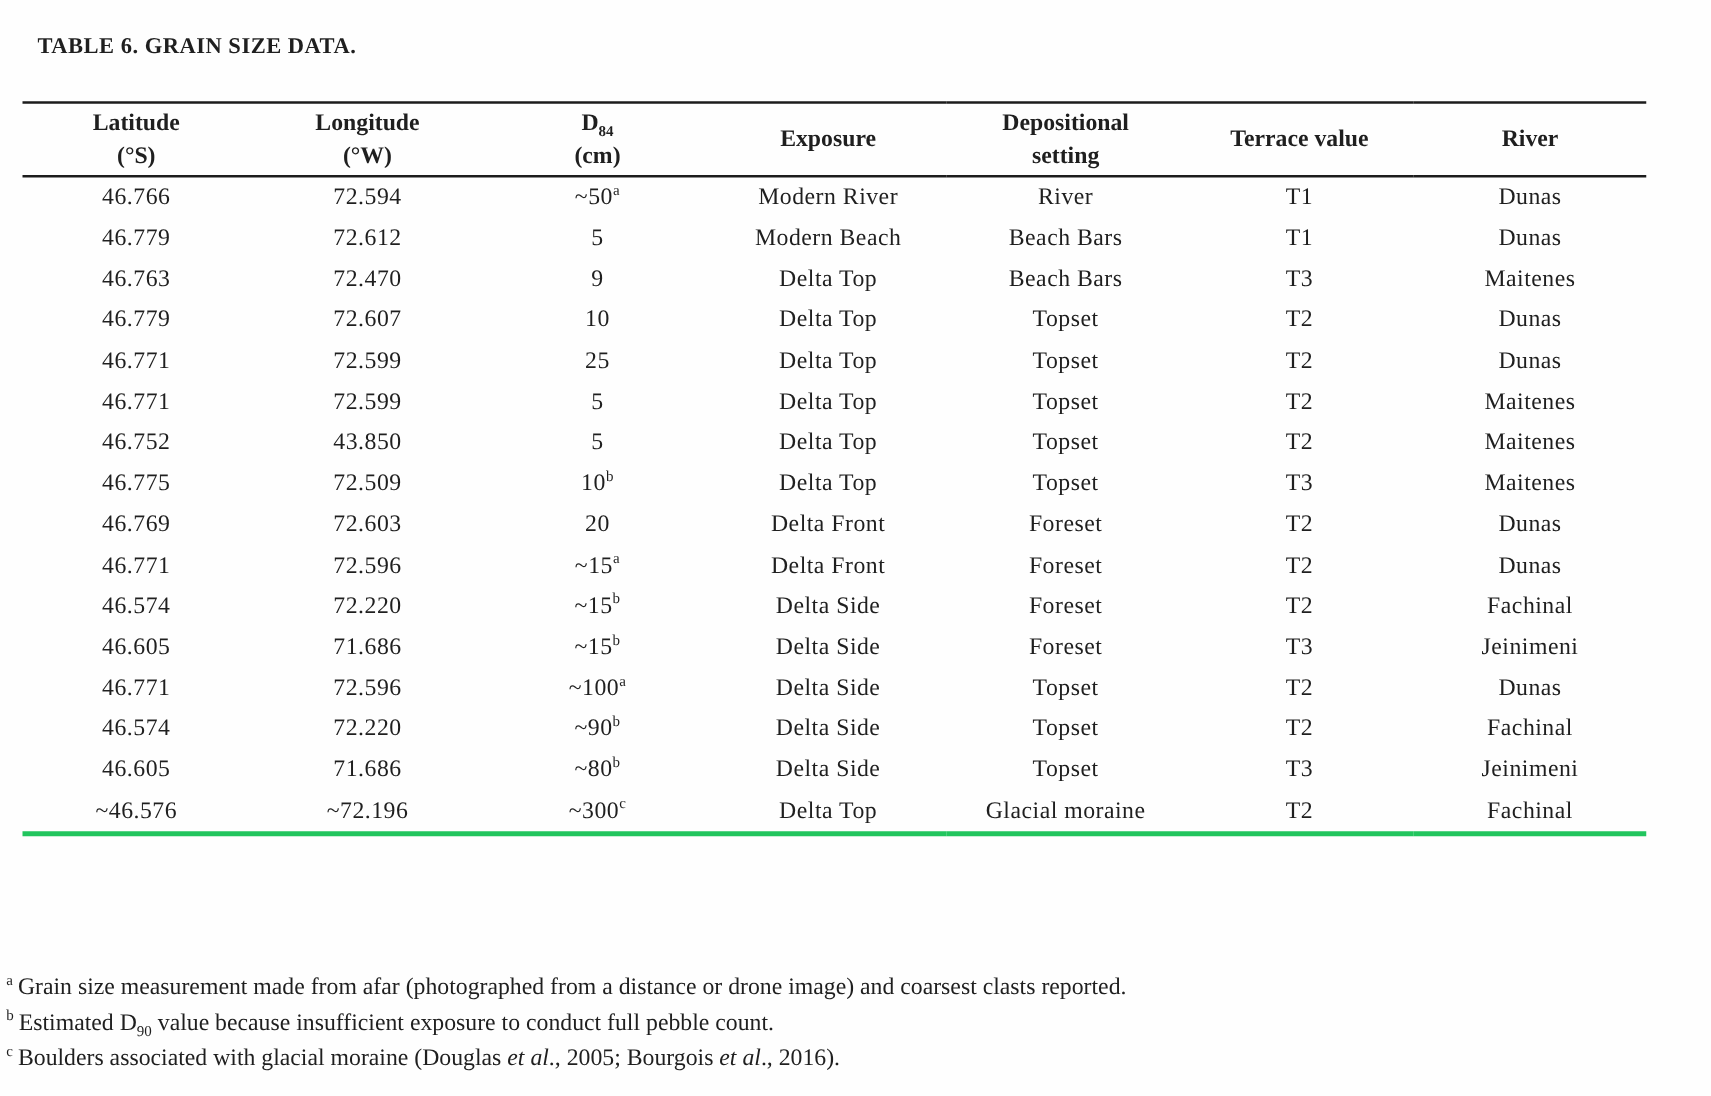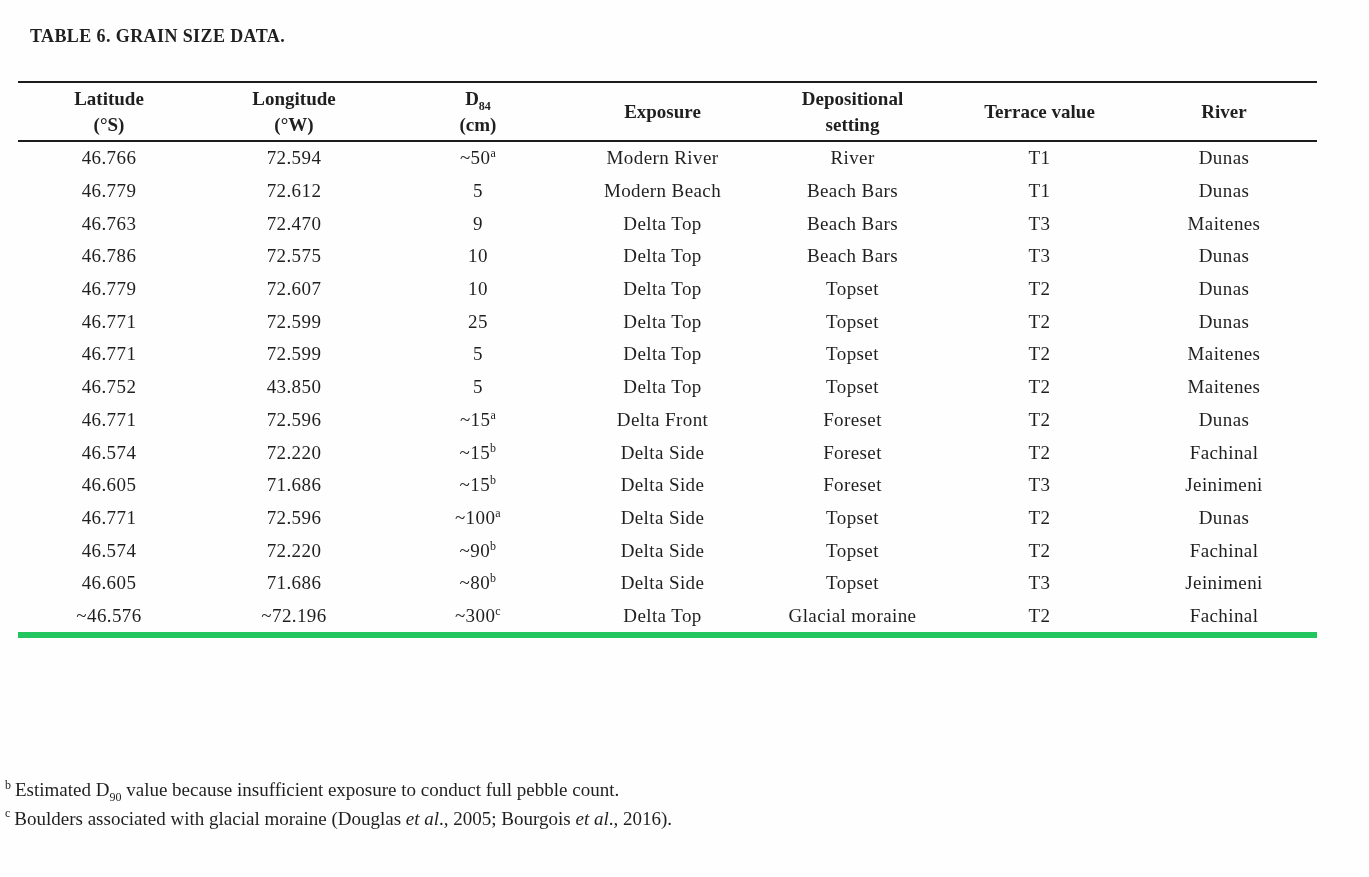--- a/index.html
+++ b/index.html
@@ -25,21 +25,21 @@
     letter-spacing: 0.4px;
   }
   table.grain {
     position: absolute;
     top: 81px;
     left: 18px;
     width: 1299px;
     border-collapse: collapse;
     table-layout: fixed;
     border-top: 2px solid #1c1c1c;
-    border-bottom: 6px solid #22c55e;
+    border-bottom: 4px solid #22c55e;
   }
   table.grain thead th {
     border-bottom: 2px solid #1c1c1c;
     font-weight: bold;
     font-size: 19px;
     line-height: 26px;
     height: 57px;
     vertical-align: middle;
     text-align: center;
     padding: 0;
@@ -145,29 +145,20 @@
         <tr>
           <td>46.763</td>
           <td>72.470</td>
           <td>9</td>
           <td>Delta Top</td>
           <td>Beach Bars</td>
           <td>T3</td>
           <td>Maitenes</td>
         </tr>
         <tr>
-          <td>46.786</td>
-          <td>72.575</td>
-          <td>10</td>
-          <td>Delta Top</td>
-          <td>Beach Bars</td>
-          <td>T3</td>
-          <td>Dunas</td>
-        </tr>
-        <tr>
           <td>46.779</td>
           <td>72.607</td>
           <td>10</td>
           <td>Delta Top</td>
           <td>Topset</td>
           <td>T2</td>
           <td>Dunas</td>
         </tr>
         <tr>
           <td>46.771</td>
@@ -190,20 +181,38 @@
         <tr>
           <td>46.752</td>
           <td>43.850</td>
           <td>5</td>
           <td>Delta Top</td>
           <td>Topset</td>
           <td>T2</td>
           <td>Maitenes</td>
         </tr>
         <tr>
+          <td>46.775</td>
+          <td>72.509</td>
+          <td>10<sup>b</sup></td>
+          <td>Delta Top</td>
+          <td>Topset</td>
+          <td>T3</td>
+          <td>Maitenes</td>
+        </tr>
+        <tr>
+          <td>46.769</td>
+          <td>72.603</td>
+          <td>20</td>
+          <td>Delta Front</td>
+          <td>Foreset</td>
+          <td>T2</td>
+          <td>Dunas</td>
+        </tr>
+        <tr>
           <td>46.771</td>
           <td>72.596</td>
           <td>~15<sup>a</sup></td>
           <td>Delta Front</td>
           <td>Foreset</td>
           <td>T2</td>
           <td>Dunas</td>
         </tr>
         <tr>
           <td>46.574</td>
@@ -256,17 +265,18 @@
           <td>~300<sup>c</sup></td>
           <td>Delta Top</td>
           <td>Glacial moraine</td>
           <td>T2</td>
           <td>Fachinal</td>
         </tr>
       </tbody>
   </table>
 
   <div class="footnotes" id="footnotes">
+      <div class="footnote"><sup class="fn-marker">a</sup>Grain size measurement made from afar (photographed from a distance or drone image) and coarsest clasts reported.</div>
       <div class="footnote"><sup class="fn-marker">b</sup>Estimated D<sub>90</sub> value because insufficient exposure to conduct full pebble count.</div>
       <div class="footnote"><sup class="fn-marker">c</sup>Boulders associated with glacial moraine (Douglas <i>et al</i>., 2005; Bourgois <i>et al</i>., 2016).</div>
     </div>
 
 </div>
 
 </body></html>

